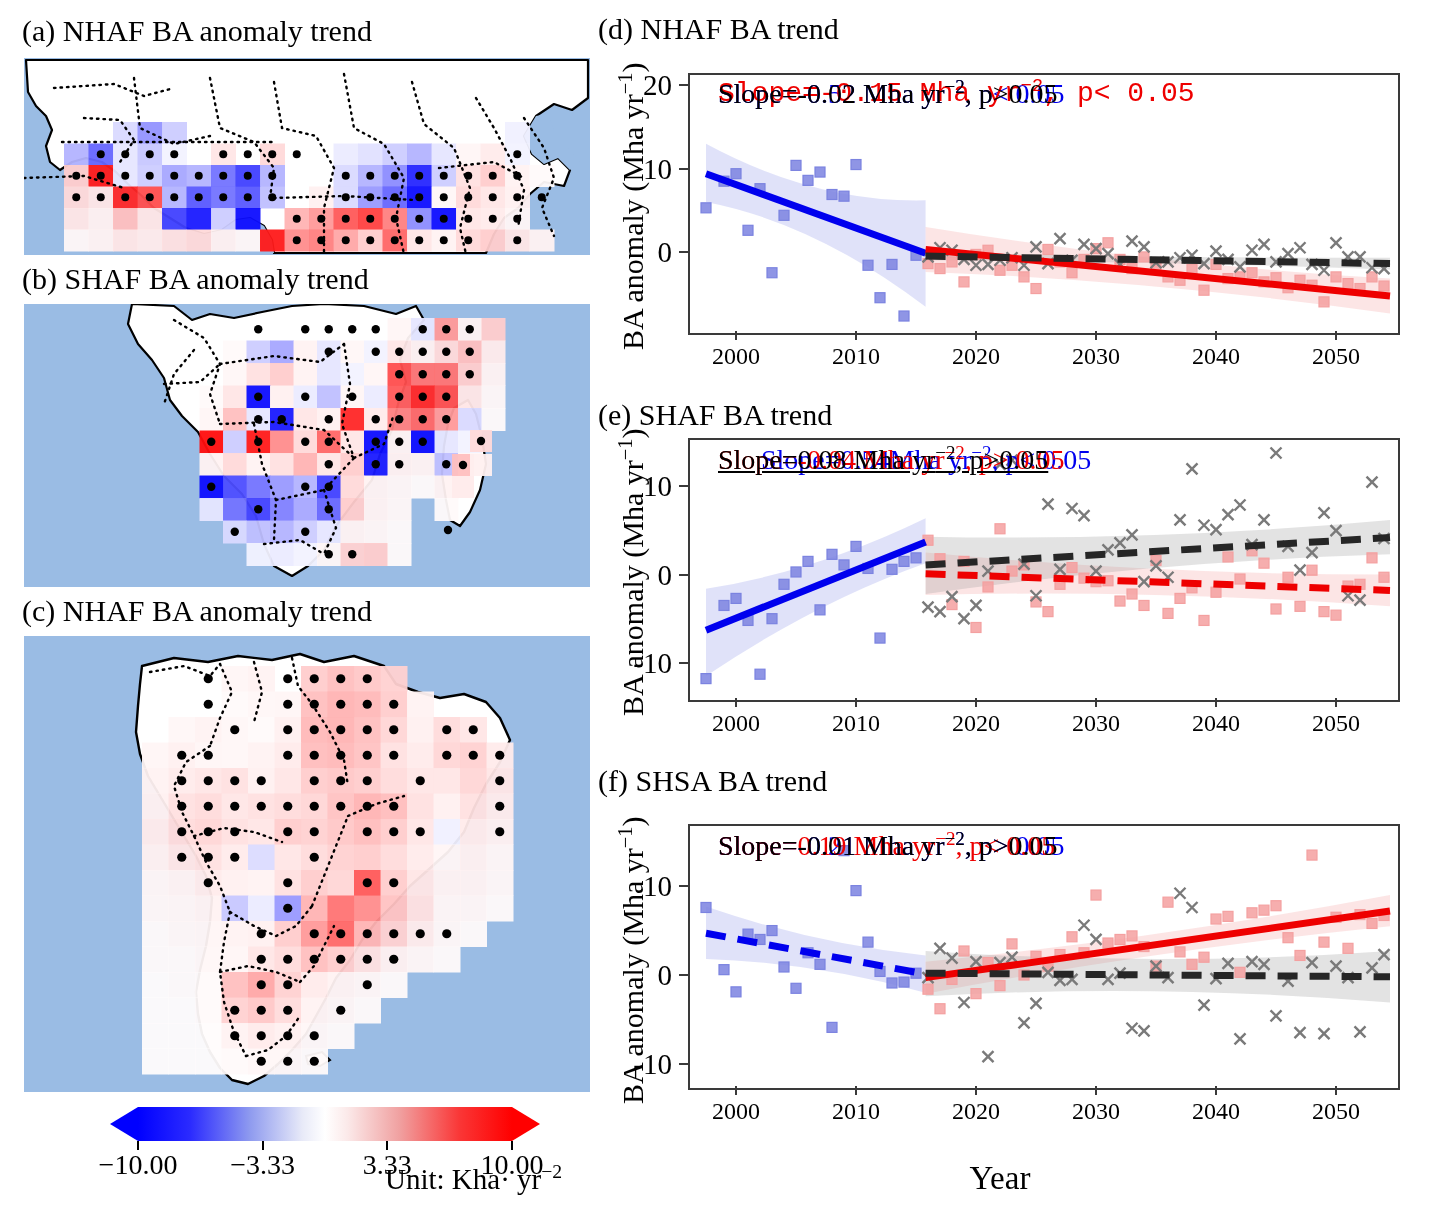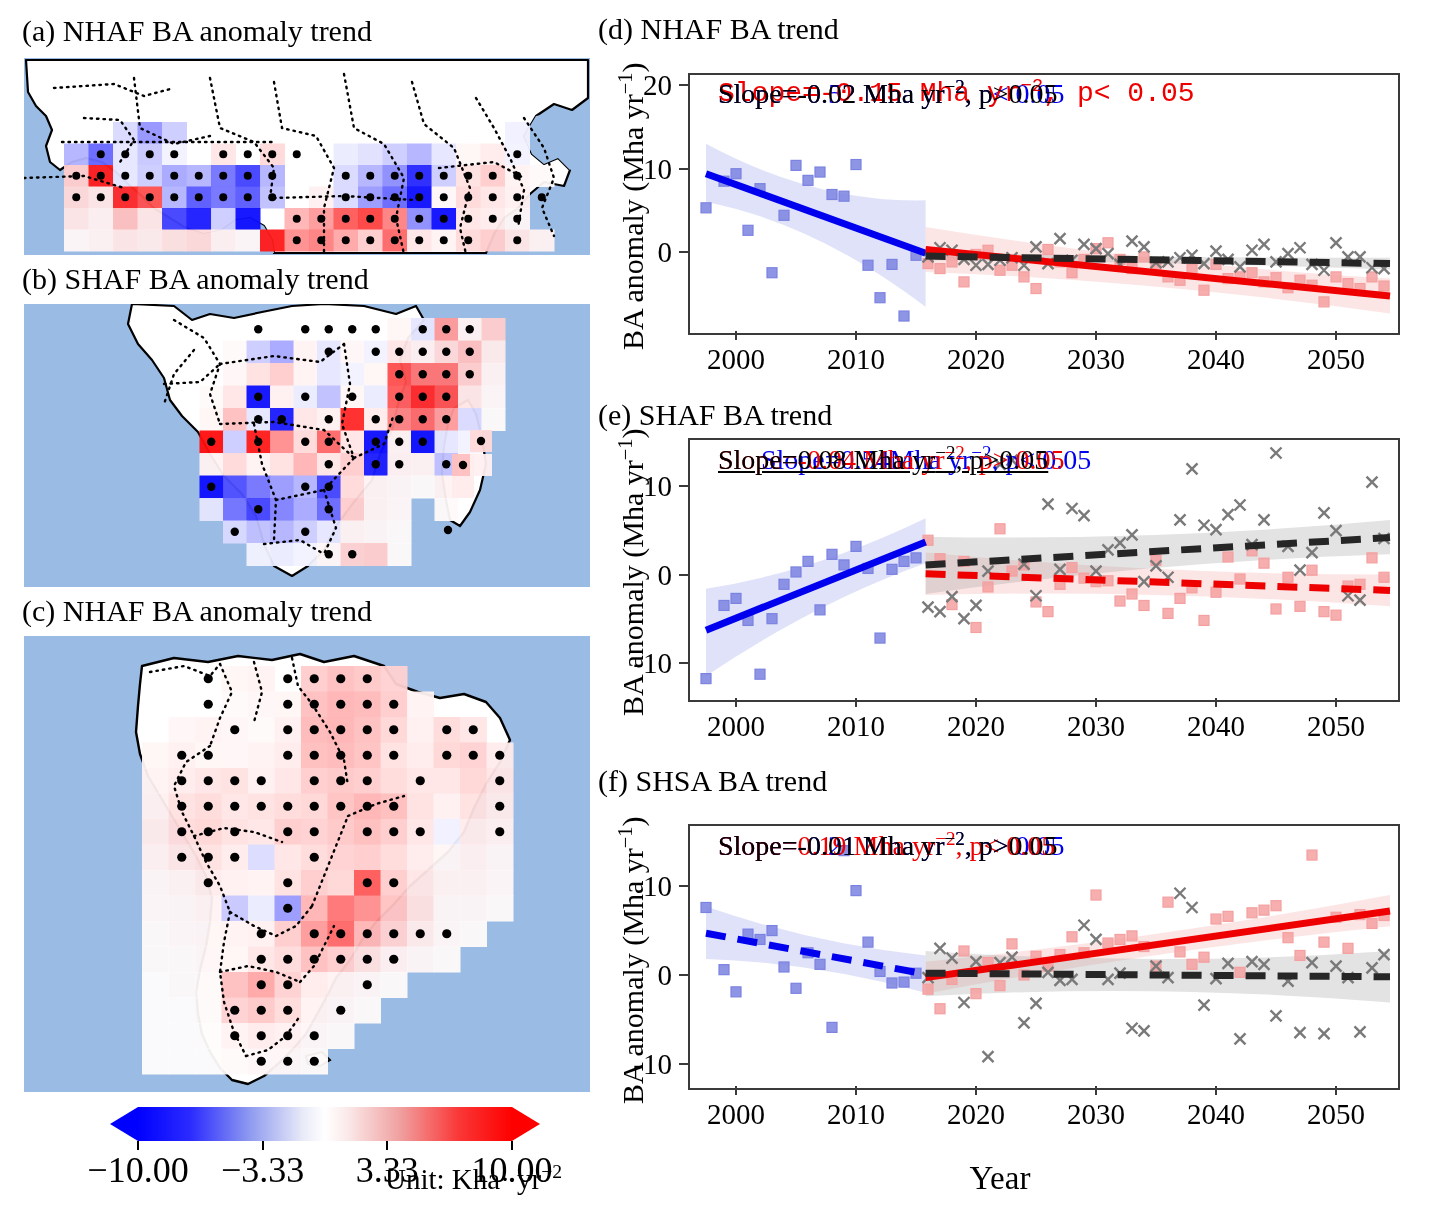--- a/index.html
+++ b/index.html
@@ -13,29 +13,29 @@
   #cbar-body{position:absolute;left:28px;top:0;width:374px;height:34px;
      background:linear-gradient(to right,#0000ff 0%,#2b2bff 14%,#8f9bef 30%,
        #e8eaf8 44%,#ffffff 50%,#fbe9e9 56%,#f0a0a0 70%,#fa3636 86%,#ff0000 100%);}
   #cbar-left-arrow{position:absolute;left:0;top:0;width:0;height:0;
      border-top:17px solid transparent;border-bottom:17px solid transparent;
      border-right:28px solid #0000ff;}
   #cbar-right-arrow{position:absolute;left:402px;top:0;width:0;height:0;
      border-top:17px solid transparent;border-bottom:17px solid transparent;
      border-left:28px solid #ff0000;}
   .cb-tickmark{position:absolute;top:34px;width:2px;height:9px;background:#000;}
-  .cb-ticklabel{position:absolute;top:42px;font-size:36px;transform:translateX(-50%);
+  .cb-ticklabel{position:absolute;top:42px;font-size:28px;transform:translateX(-50%);
      white-space:nowrap;}
   #cbar-unit{position:absolute;left:385px;top:1163px;font-size:29px;white-space:nowrap;}
   
   .chart{position:absolute;}
   .chart .frame{position:absolute;border:2px solid #3a3a3a;background:transparent;}
   .ytick-label{position:absolute;font-size:29px;text-align:right;white-space:nowrap;
      transform:translateY(-50%);}
-  .xtick-label{position:absolute;font-size:29px;white-space:nowrap;
+  .xtick-label{position:absolute;font-size:24px;white-space:nowrap;
      transform:translateX(-50%);}
   .tickmark-y{position:absolute;width:9px;height:2px;background:#3a3a3a;}
   .tickmark-x{position:absolute;width:2px;height:9px;background:#3a3a3a;}
   .ylabel{position:absolute;font-size:30px;white-space:nowrap;
      transform-origin:0 0;transform:rotate(-90deg);}
   .annot{position:absolute;font-size:28px;white-space:nowrap;line-height:1.14;}
   .annot.hist{color:#0000ee;}
   .annot.fut{color:#ee0000;}
   .annot.obs{color:#000000;}
   #xaxis-title{position:absolute;font-size:33px;left:1000px;top:1160px;

